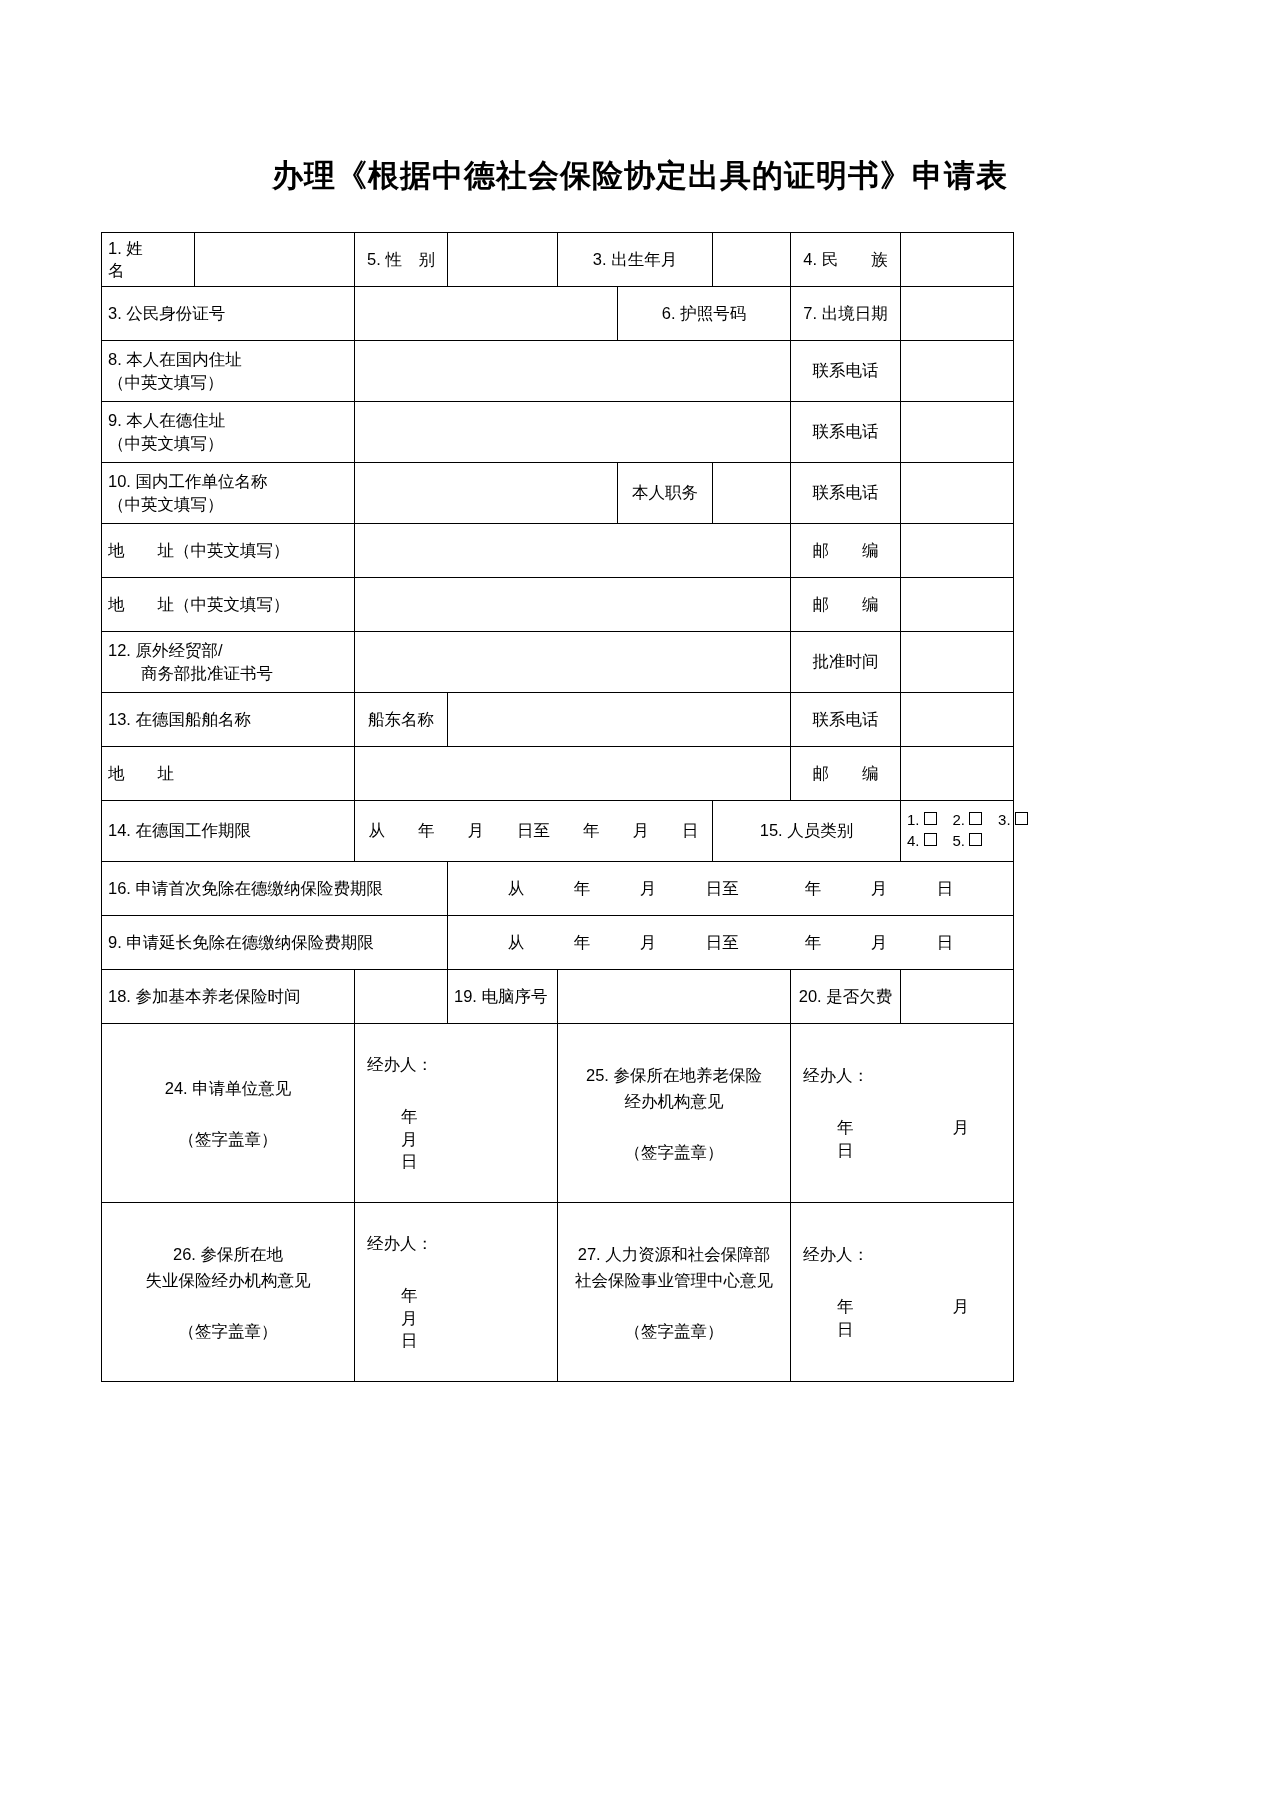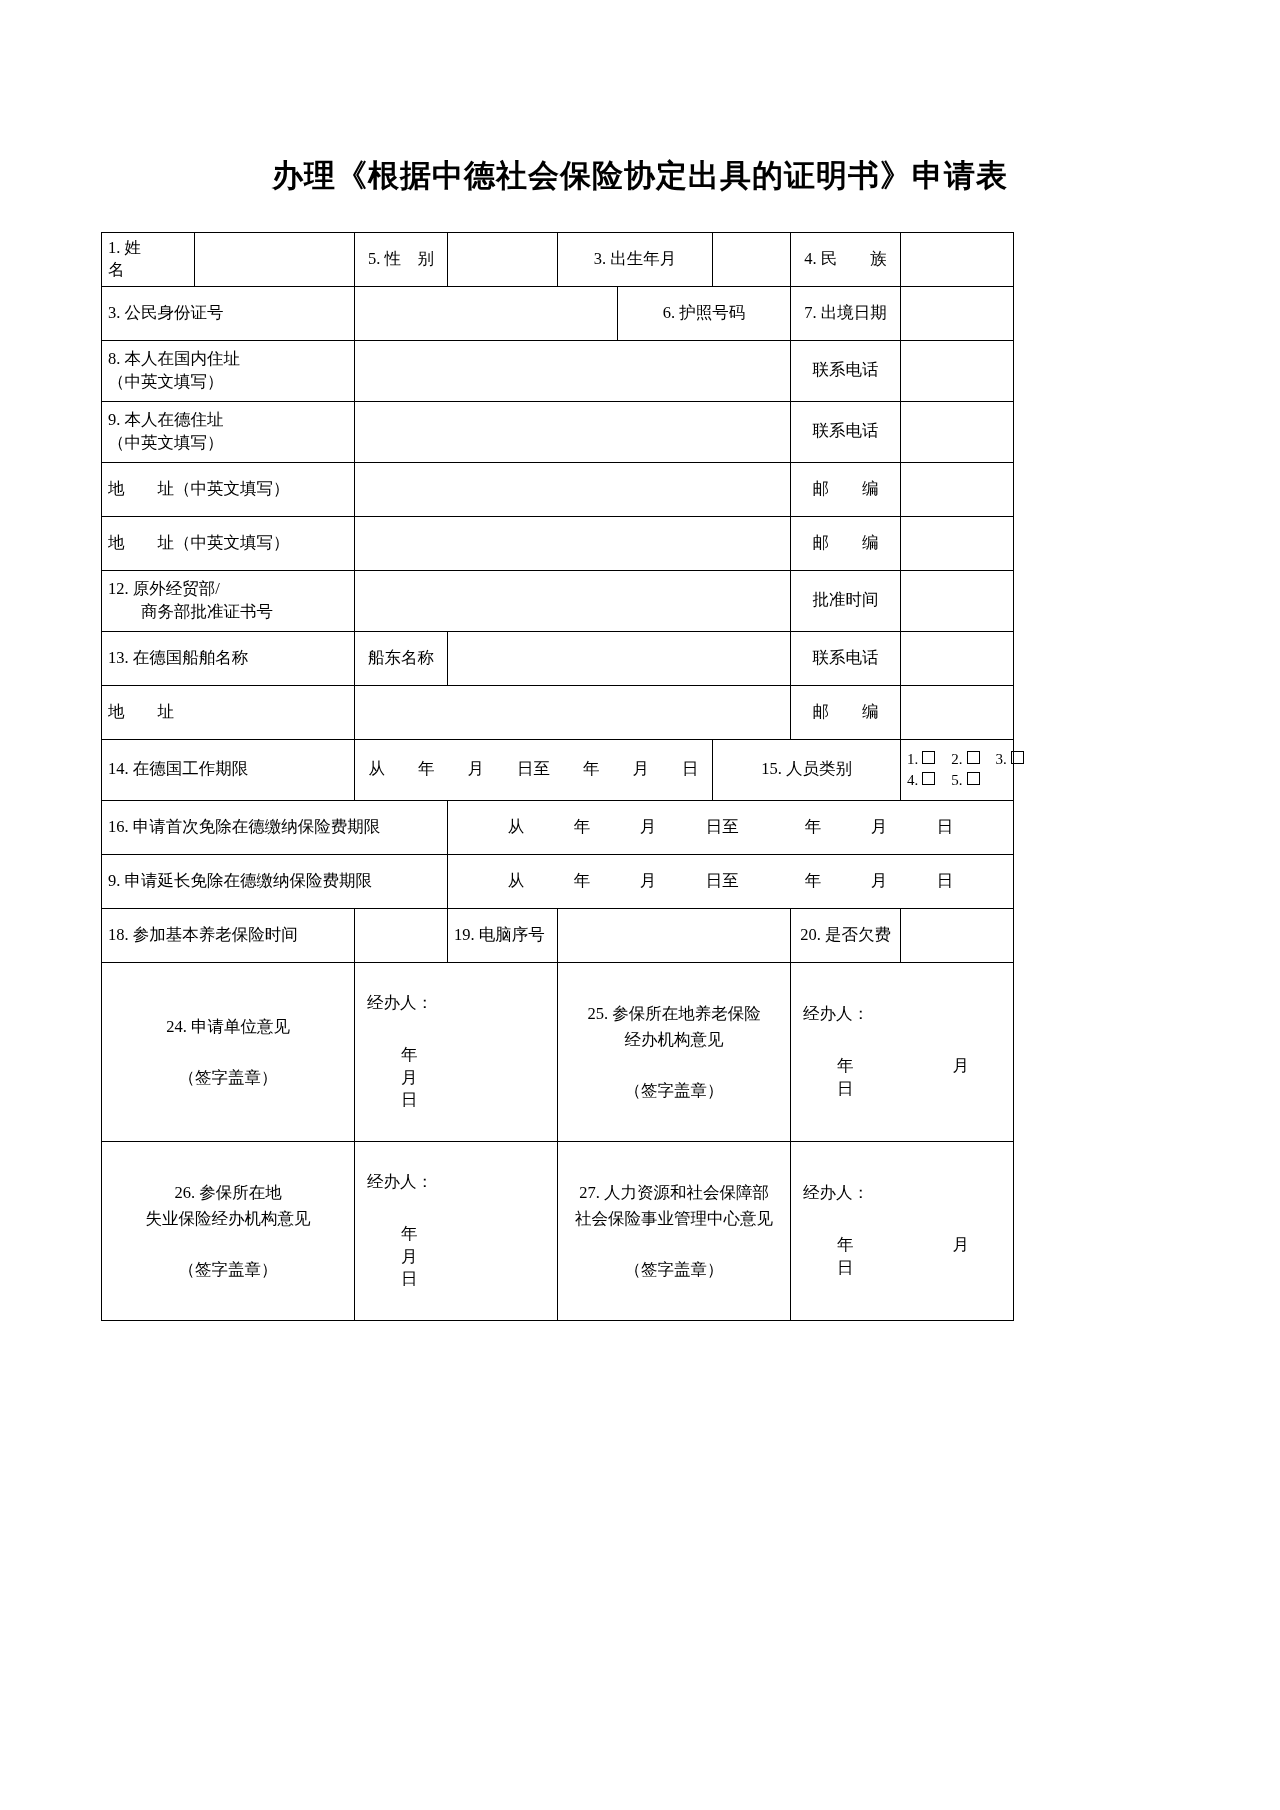--- a/index.html
+++ b/index.html
@@ -31,21 +31,21 @@
     font-family: "Liberation Sans", "DejaVu Sans", sans-serif;
   }
   table.form {
     position: absolute;
     top: 232px;
     left: 101px;
     width: 912px;
     border-collapse: collapse;
     table-layout: fixed;
     font-size: 16.5px;
-    font-family: Liberation Serif, serif;
+    font-family: Liberation Sans, sans-serif;
   }
   table.form td {
     border: 1.5px solid #000;
     padding: 4px 6px;
     vertical-align: middle;
     line-height: 1.35;
   }
   .lbl { white-space: pre-line; }
   .c  { text-align: center; }
   .l  { text-align: left; }
@@ -132,20 +132,29 @@
     </tr>
 
     <tr>
       <td class="lbl l h-two" colspan="2">9. 本人在德住址
 （中英文填写）</td>
       <td class="fill" colspan="5"></td>
       <td class="lbl c">联系电话</td>
       <td class="fill"></td>
     </tr>
 
+    <tr>
+      <td class="lbl l h-two" colspan="2">10. 国内工作单位名称
+（中英文填写）</td>
+      <td class="fill" colspan="3"></td>
+      <td class="lbl c">本人职务</td>
+      <td class="fill"></td>
+      <td class="lbl c">联系电话</td>
+      <td class="fill"></td>
+    </tr>
 
     <tr>
       <td class="lbl l h-small" colspan="2">地　　址（中英文填写）</td>
       <td class="fill" colspan="5"></td>
       <td class="lbl c">邮　　编</td>
       <td class="fill"></td>
     </tr>
 
 
     <tr>

